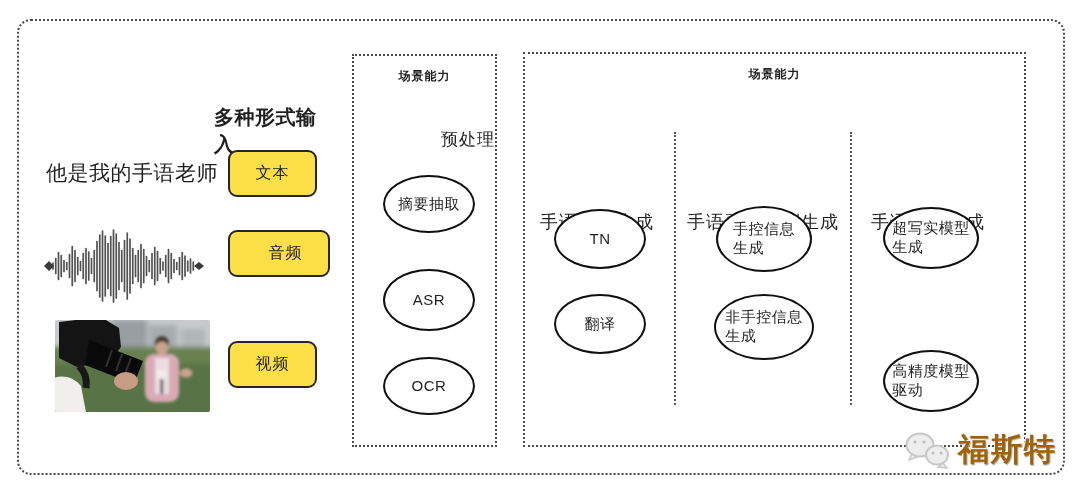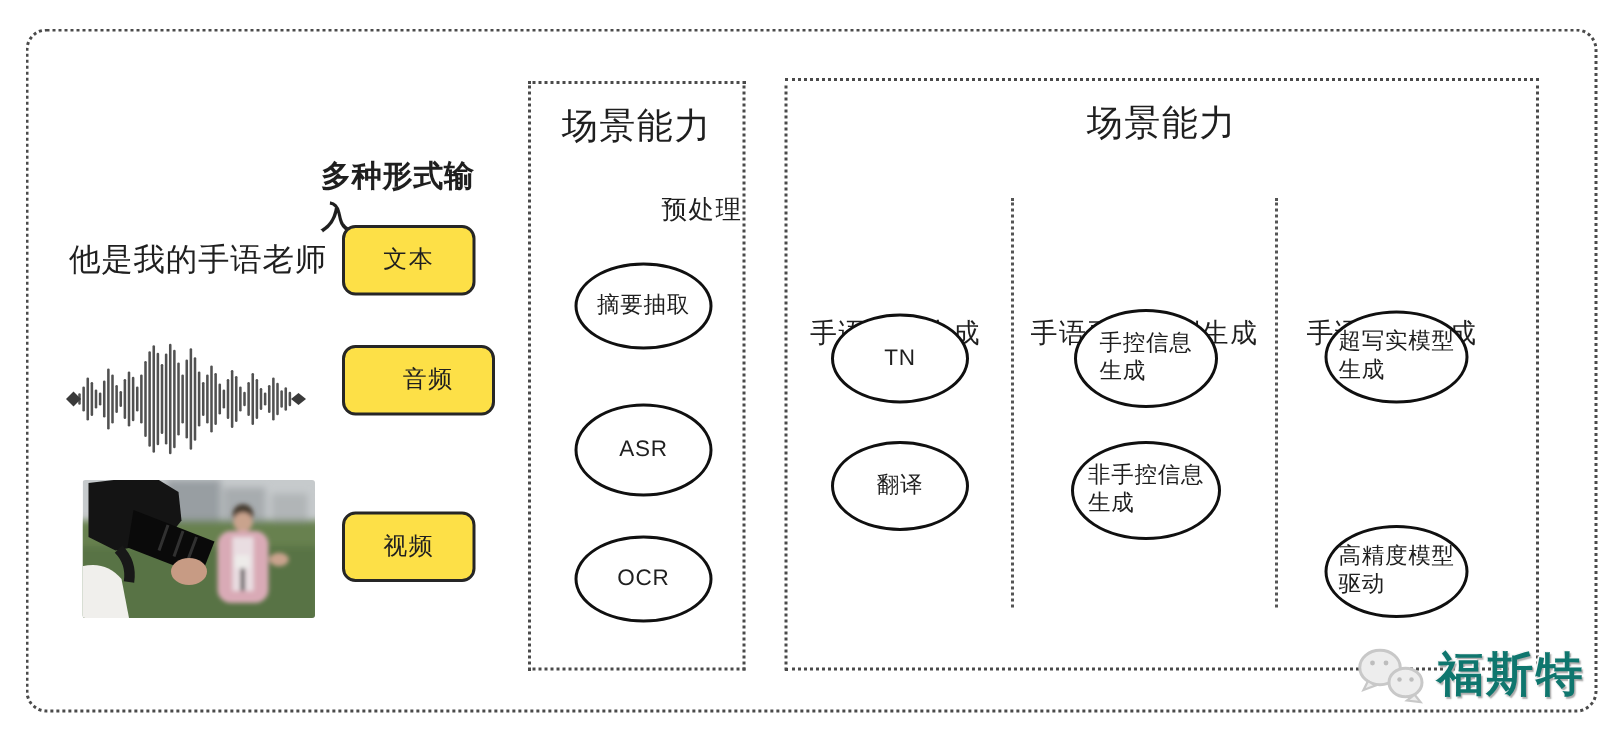--- a/index.html
+++ b/index.html
@@ -21,21 +21,21 @@
   .io-text{top:150px;} .io-audio{top:230px;padding-left:13px;} .io-video{top:341px;text-align:center;}
   .waveform{position:absolute;left:42px;top:228px;}
   .photo{position:absolute;left:55px;top:320px;width:155px;height:92px;
     border-radius:2px;overflow:hidden;}
 
   
   .cap-box{position:absolute;border:2px dotted #4a4a4a;background:transparent;}
   .scene-box{left:352px;top:54px;width:141px;height:389px;}
   .core-box{left:523px;top:52px;width:499px;height:391px;}
   .cap-title{position:absolute;top:12px;left:0;width:100%;text-align:center;
-    font-size:24px;font-weight:400;letter-spacing:1px;}
+    font-size:12px;font-weight:700;letter-spacing:1px;}
   .scene-sub{position:absolute;top:72px;left:0;width:100%;text-align:right;
     font-size:17px;letter-spacing:1px;}
 
   .ellipse{position:absolute;border:2.5px solid #101010;border-radius:50%;
     display:flex;align-items:center;justify-content:center;text-align:left;
     font-size:15px;line-height:1.25;letter-spacing:.5px;background:#fff;
     white-space:pre-line;}
 
   
   .sc-el{left:29px;width:88px;height:54px;}
@@ -52,21 +52,21 @@
   .co-el{width:88px;height:56px;}
   .co-0-0{left:29px;top:155px;}
   .co-0-1{left:29px;top:240px;}
   .co-1-0{left:191px;top:152px;width:92px;height:62px;}
   .co-1-1{left:189px;top:240px;width:96px;height:62px;}
   .co-2-0{left:358px;top:153px;width:92px;height:58px;}
   .co-2-1{left:358px;top:297px;width:92px;height:58px;top:296px;}
 
   
   .watermark{position:absolute;left:903px;top:429px;display:flex;align-items:center;gap:5px;}
-  .wm-text{font-size:31px;font-weight:700;color:#0f766e;letter-spacing:2px;
+  .wm-text{font-size:31px;font-weight:700;color:#a16207;letter-spacing:2px;
     text-shadow:-1px -1px 0 #f6f6f6, 1px 1px 1px #a9a9a9;}
 </style>
 </head>
 <body>
 
 <div class="stage">
 
   <div class="outer-frame"></div>
 
   <div class="input-label">多种形式输入</div>

